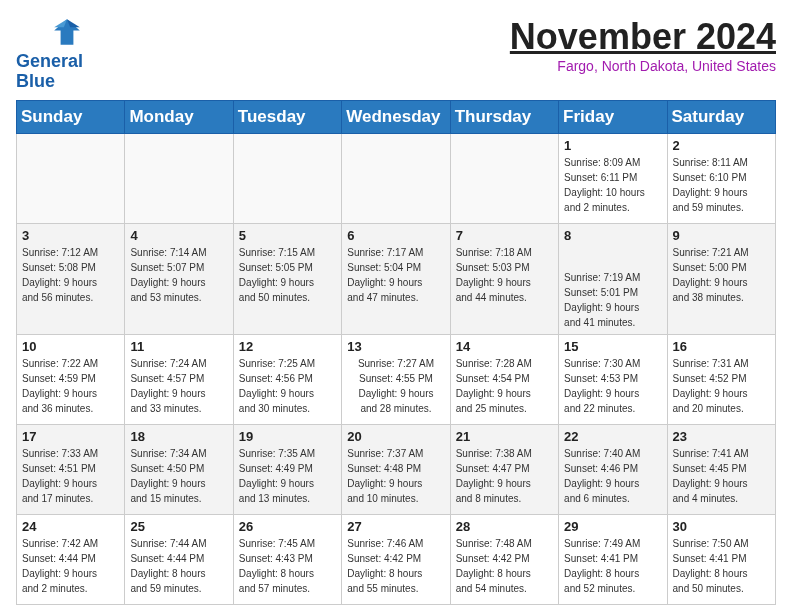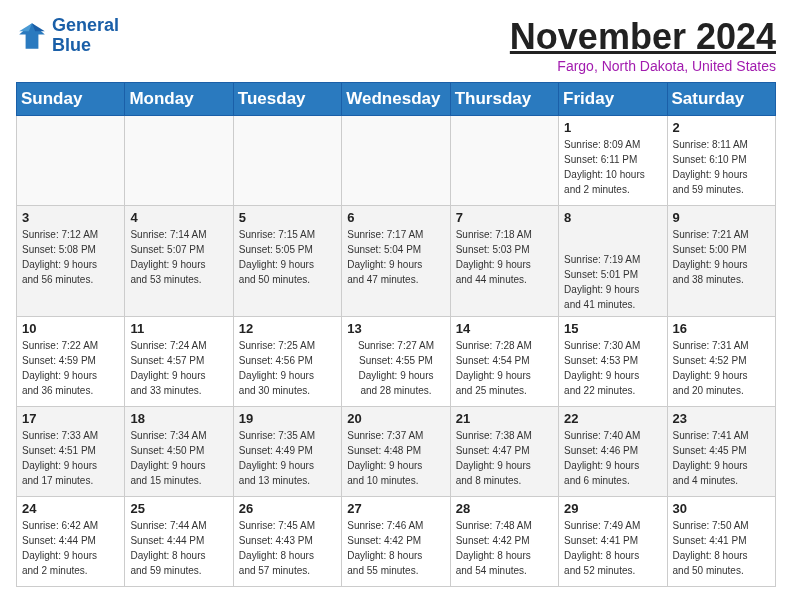--- a/index.html
+++ b/index.html
@@ -11,22 +11,23 @@
       padding: 16px;
     }
     .header-area {
       display: flex;
       justify-content: space-between;
       align-items: flex-start;
       margin-bottom: 8px;
     }
     .logo {
       display: flex;
-      align-items: center;
+      align-items: flex-end;
       gap: 4px;
+      flex-direction: column;
     }
     .logo-text {
       font-size: 18px;
       font-weight: bold;
       line-height: 1.1;
     }
     .logo-text span.blue { color: #1a5fa8; }
     .logo-bird {
       width: 32px;
       height: 32px;
@@ -289,21 +290,21 @@
           <span class="day-num">23</span>
           <div class="day-info" style="white-space: pre-line;">Sunrise: 7:41 AM
 Sunset: 4:45 PM
 Daylight: 9 hours
 and 4 minutes.</div>
         </td>
       </tr>
       <tr>
         <td>
           <span class="day-num">24</span>
-          <div class="day-info" style="white-space: pre-line;">Sunrise: 6:42 AM
+          <div class="day-info" style="white-space: pre-line;">Sunrise: 7:42 AM
 Sunset: 4:44 PM
 Daylight: 9 hours
 and 2 minutes.</div>
         </td>
         <td>
           <span class="day-num">25</span>
           <div class="day-info" style="white-space: pre-line;">Sunrise: 7:44 AM
 Sunset: 4:44 PM
 Daylight: 8 hours
 and 59 minutes.</div>

